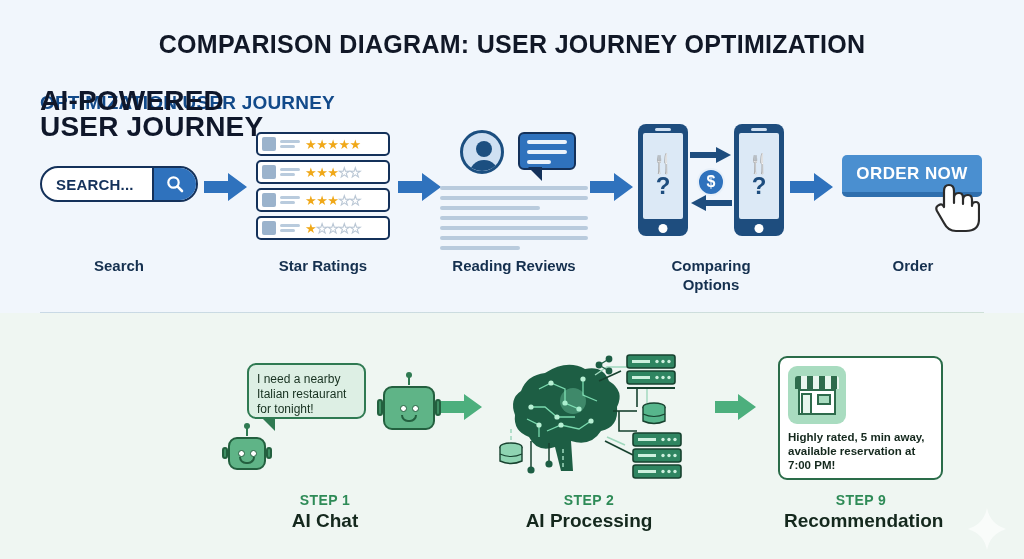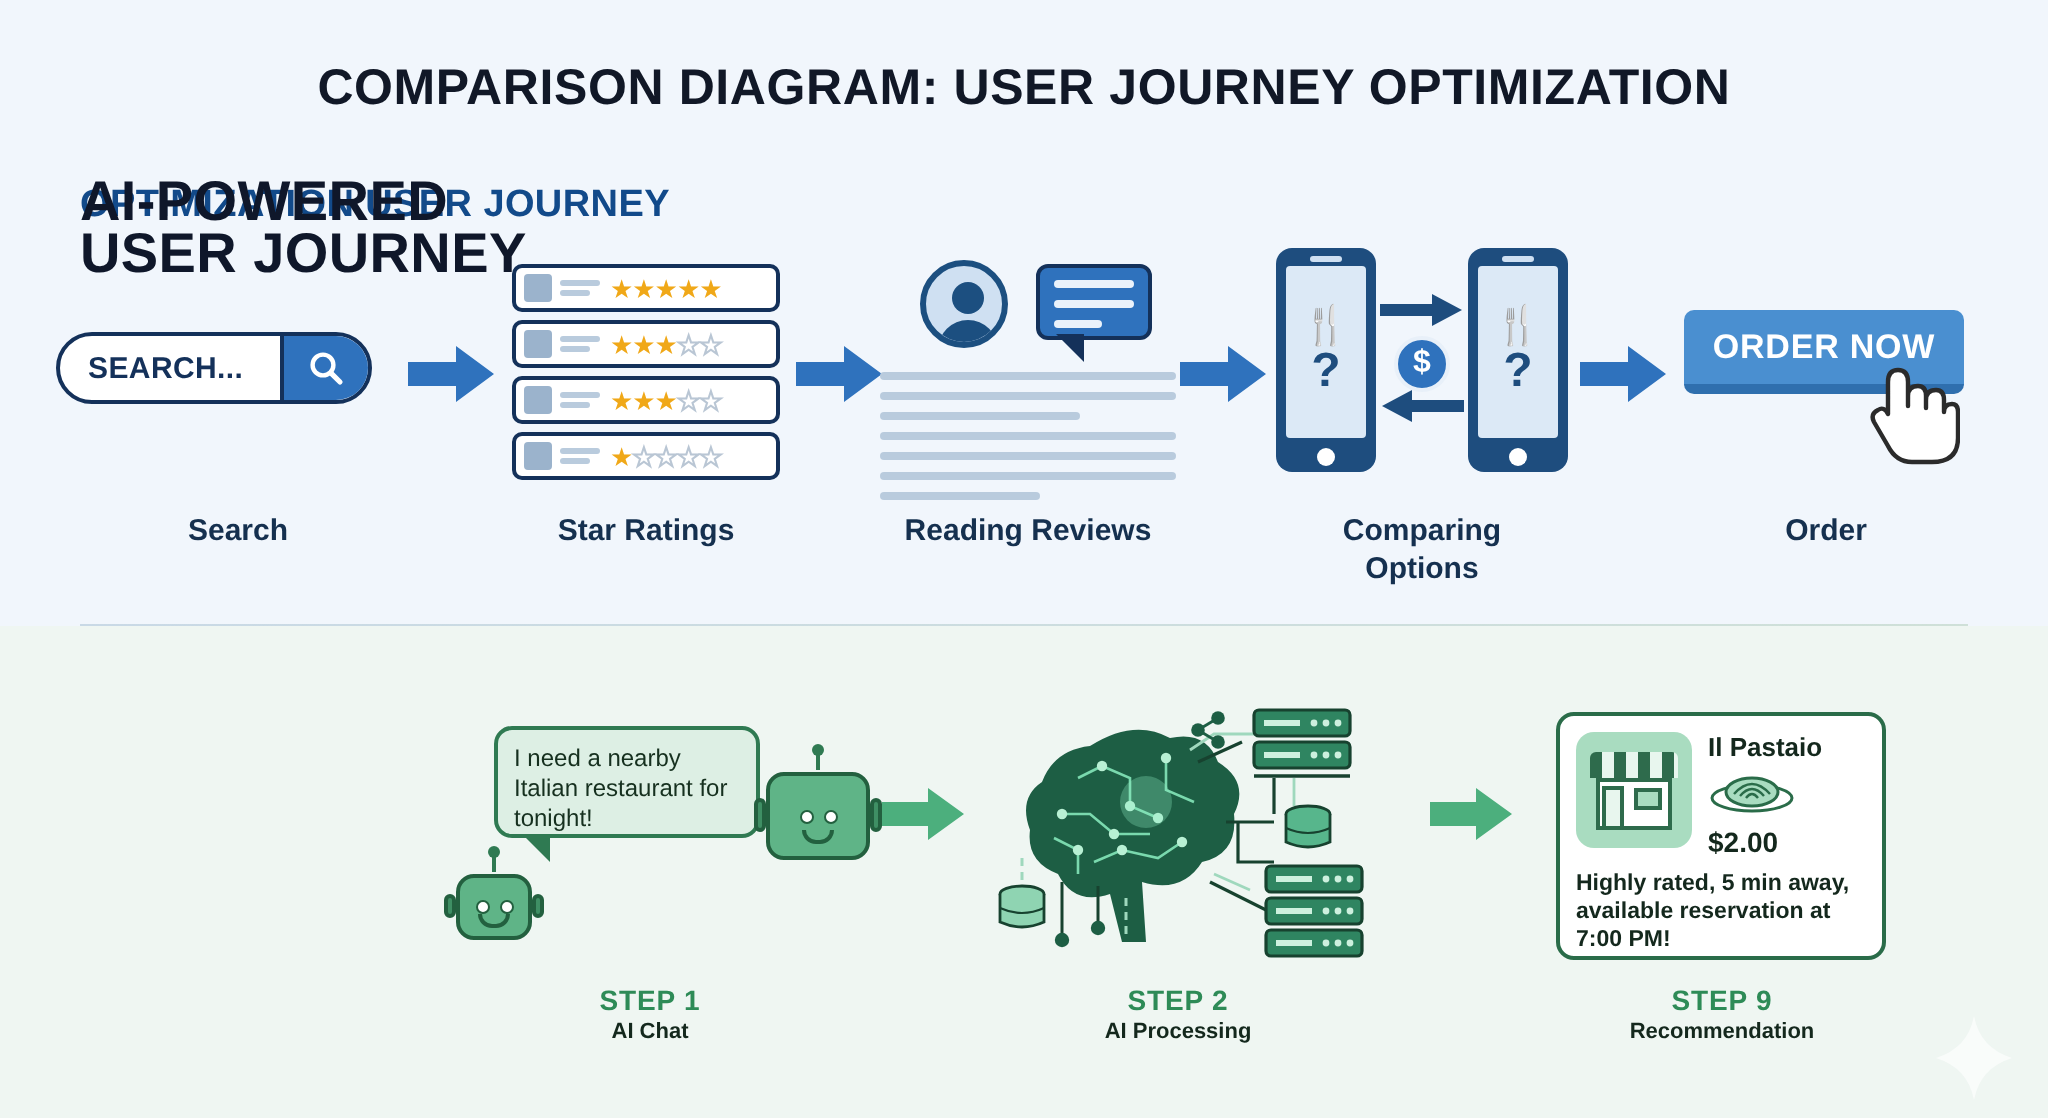--- a/index.html
+++ b/index.html
@@ -44,21 +44,21 @@
     text-align: center; line-height: 19px;
   }
 
   
   .arrow-blue {
     position: absolute; width: 44px; height: 30px;
   }
 
   
   #search-pill {
-    position: absolute; left: 28px; top: 166px;
+    position: absolute; left: 40px; top: 166px;
     width: 158px; height: 36px;
     border: 2.5px solid #14315a;
     border-radius: 18px;
     background: #ffffff;
     overflow: hidden;
     display: flex; align-items: center;
   }
   #search-input-text {
     flex: 1; padding-left: 14px;
     font-size: 15px; font-weight: bold; color: #14315a;
@@ -207,28 +207,28 @@
     font-size: 28px; font-weight: bold; line-height: 26px;
     color: #0f172a; letter-spacing: .2px;
   }
   .step-label {
     position: absolute; text-align: center;
   }
   .step-num {
     font-size: 14px; font-weight: bold; color: #2e8b57; letter-spacing: .4px;
   }
   .step-title {
-    font-size: 11px; font-weight: bold; color: #14281d; margin-top: 2px;
+    font-size: 19px; font-weight: bold; color: #14281d; margin-top: 2px;
   }
   .arrow-green { position: absolute; width: 42px; height: 28px; }
 
   
   #chat-bubble {
     position: absolute; left: 247px; top: 363px;
-    width: 133px; height: 56px;
+    width: 119px; height: 56px;
     background: #ddefe4; border: 2px solid #2f7a52;
     border-radius: 9px;
     padding: 7px 8px;
     font-size: 12px; line-height: 15px; color: #16301f;
   }
   #chat-bubble::after {
     content: ""; position: absolute; left: 12px; bottom: -14px;
     border: 7px solid transparent;
     border-top-color: #2f7a52; border-right-color: #2f7a52;
   }
@@ -588,33 +588,20 @@
   </svg>
 
   <div id="rec-card">
     <div id="rec-top">
       <div id="rec-storefront">
         <div class="awning"></div>
           <div class="wall"></div>
           <div class="door"></div>
           <div class="win"></div>
       </div>
-      <div>
-        <div id="rec-name">Il Pastaio</div>
-        <svg id="rec-pasta" width="44" height="24" viewBox="0 0 44 24">
-          <ellipse cx="22" cy="16" rx="20" ry="6.5" fill="#ffffff" stroke="#2a6c49" stroke-width="1.5"></ellipse>
-          <ellipse cx="22" cy="13" rx="13" ry="7" fill="#a9dcc0" stroke="#2a6c49" stroke-width="1.5"></ellipse>
-          <g stroke="#2a6c49" stroke-width="1.2" fill="none">
-            <path d="M13 14 Q22 4 31 14"></path>
-              <path d="M16 15 Q22 8 28 15"></path>
-              <path d="M19 16 Q22 12 25 16"></path>
-          </g>
-        </svg>
-        <div id="rec-price">$2.00</div>
-      </div>
     </div>
     <div id="rec-desc">Highly rated, 5 min away, available reservation at 7:00 PM!</div>
   </div>
 
   <div class="step-label" style="left:250px; top:492px; width:150px;">
     <div class="step-num">STEP 1</div>
     <div class="step-title">AI Chat</div>
   </div>
   <div class="step-label" style="left:513px; top:492px; width:152px;">
     <div class="step-num">STEP 2</div>

